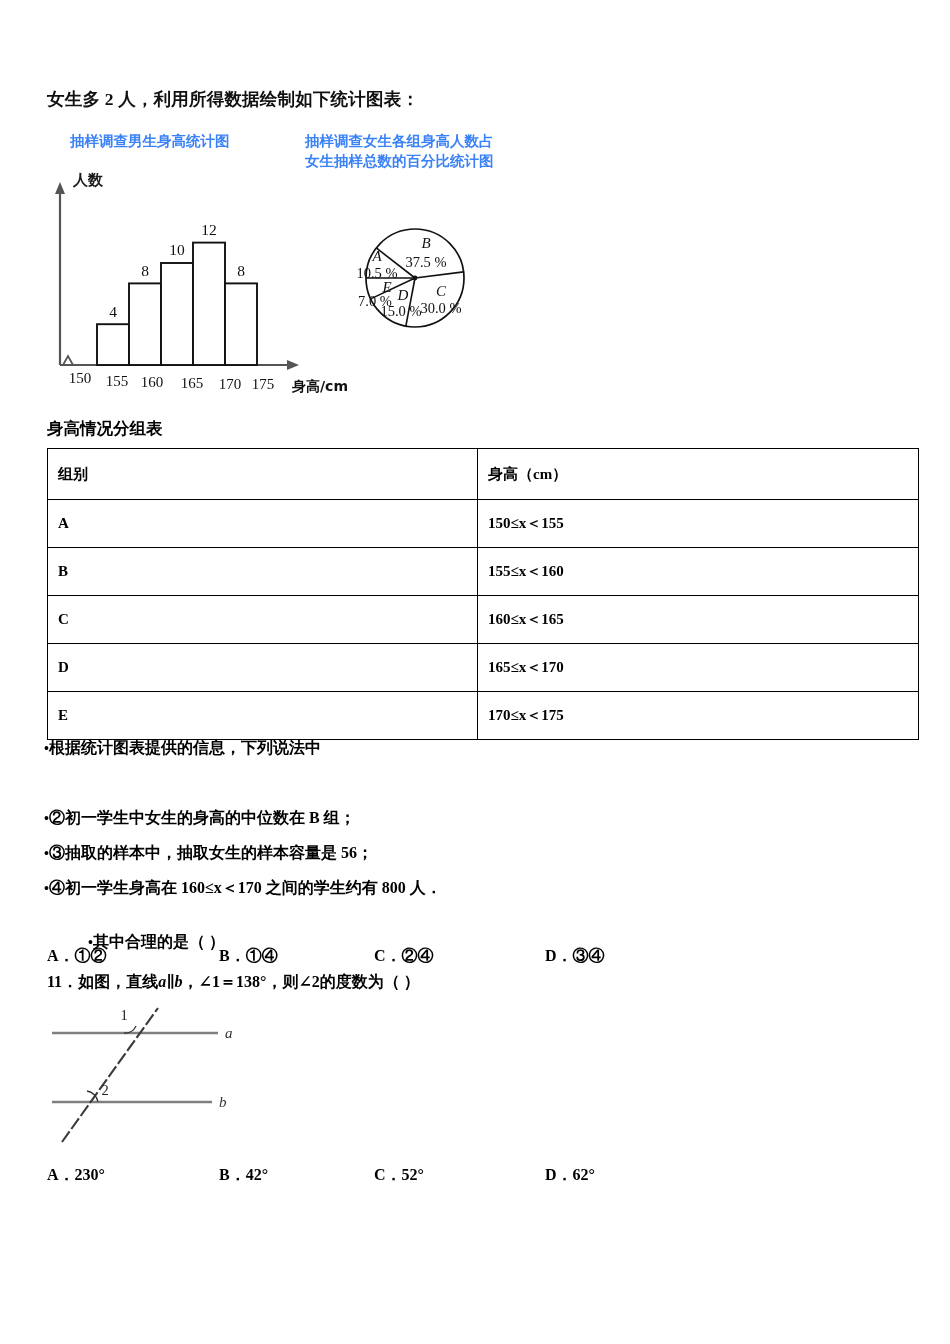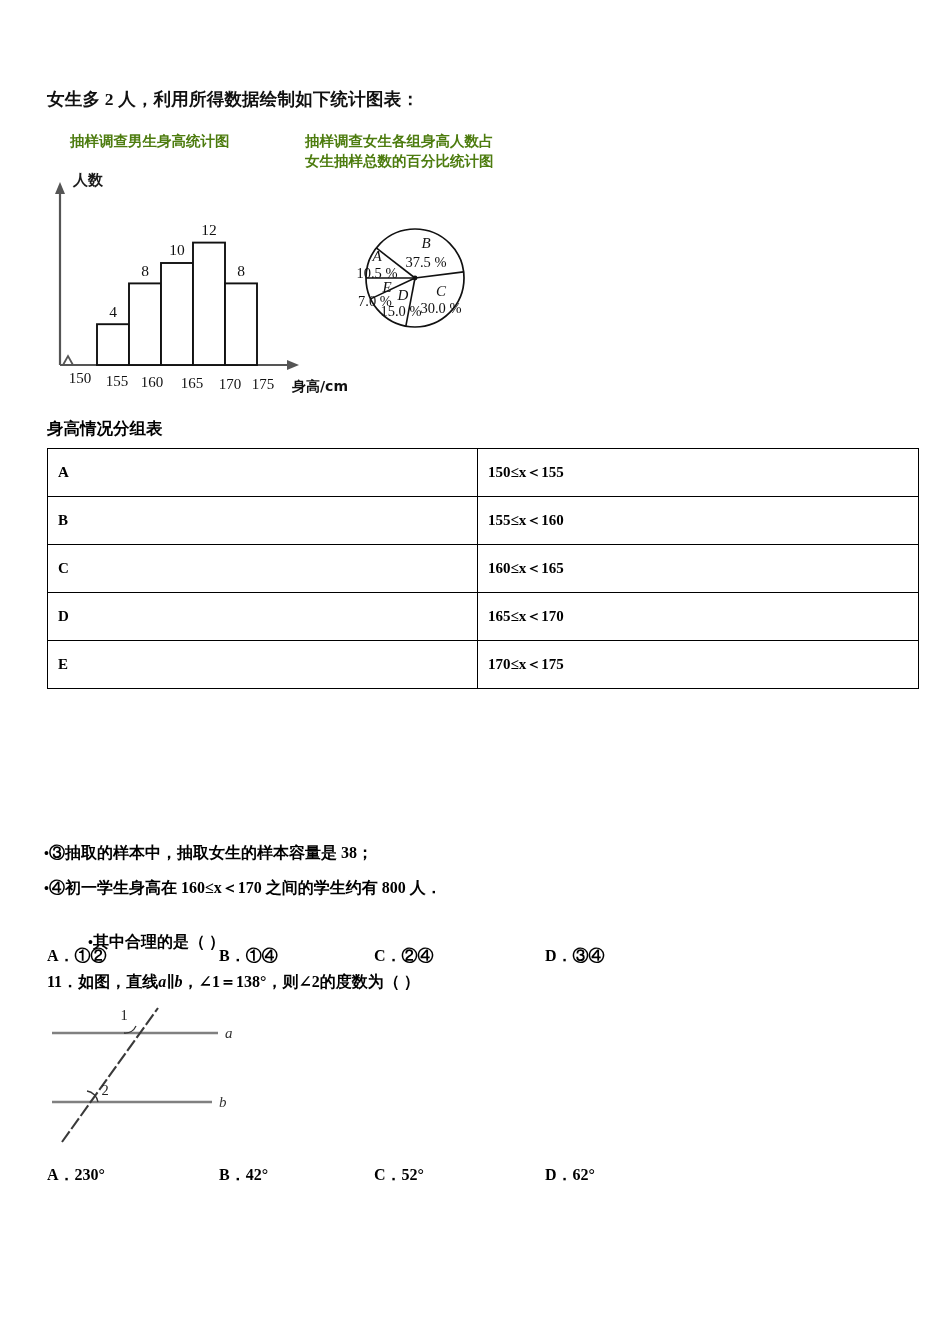--- a/index.html
+++ b/index.html
@@ -36,21 +36,21 @@
     font-size: 17.5px;
     letter-spacing: 0.2px;
   }
 
   
   .fig-title {
     position: absolute;
     font-family: "DejaVu Sans", "Liberation Sans", sans-serif;
     font-size: 14.5px;
     font-weight: bold;
-    color: #4d7c0f;
+    color: #3b82f6;
     white-space: nowrap;
   }
   #bar-title { left: 70px; top: 132px; }
   #pie-title-1 { left: 305px; top: 132px; }
   #pie-title-2 { left: 305px; top: 152px; }
 
   
   .charts {
     position: absolute;
     left: 0;
@@ -211,20 +211,24 @@
         <text x="-28" y="14" text-anchor="middle" font-family="'Liberation Serif',serif" font-style="italic" font-size="15" fill="#111">E</text>
         <text x="-40" y="28" text-anchor="middle" font-family="'Liberation Serif',serif" font-size="14.5" fill="#111">7.0 %</text>
       </g>
     </svg>
   </div>
 
   <div class="table-caption">身高情况分组表</div>
 
   <table class="group-table">
     <tbody>
+      <tr class="head">
+        <td class="c1">组别</td>
+        <td class="c2">身高（cm）</td>
+      </tr>
       <tr>
         <td class="c1">A</td>
         <td class="c2">150≤x＜155</td>
       </tr>
       <tr>
         <td class="c1">B</td>
         <td class="c2">155≤x＜160</td>
       </tr>
       <tr>
         <td class="c1">C</td>
@@ -234,22 +238,28 @@
         <td class="c1">D</td>
         <td class="c2">165≤x＜170</td>
       </tr>
       <tr>
         <td class="c1">E</td>
         <td class="c2">170≤x＜175</td>
       </tr>
     </tbody>
   </table>
 
+  <div class="stmt" style="top:738px;">
+    <span class="bullet">•</span><span>根据统计图表提供的信息，下列说法中</span>
+  </div>
+  <div class="stmt" style="top:808px;">
+    <span class="bullet">•</span><span>②初一学生中女生的身高的中位数在 B 组；</span>
+  </div>
   <div class="stmt" style="top:843px;">
-    <span class="bullet">•</span><span>③抽取的样本中，抽取女生的样本容量是 38；</span>
+    <span class="bullet">•</span><span>③抽取的样本中，抽取女生的样本容量是 56；</span>
   </div>
   <div class="stmt" style="top:878px;">
     <span class="bullet">•</span><span>④初一学生身高在 160≤x＜170 之间的学生约有 800 人．</span>
   </div>
   <div class="stmt" style="top:932px;margin-left:44px;">
     <span class="bullet">•</span><span>其中合理的是（      ）</span>
   </div>
 
   <div class="opt-row" style="top:946px;">
     <span class="opt o0">A．①②</span>

